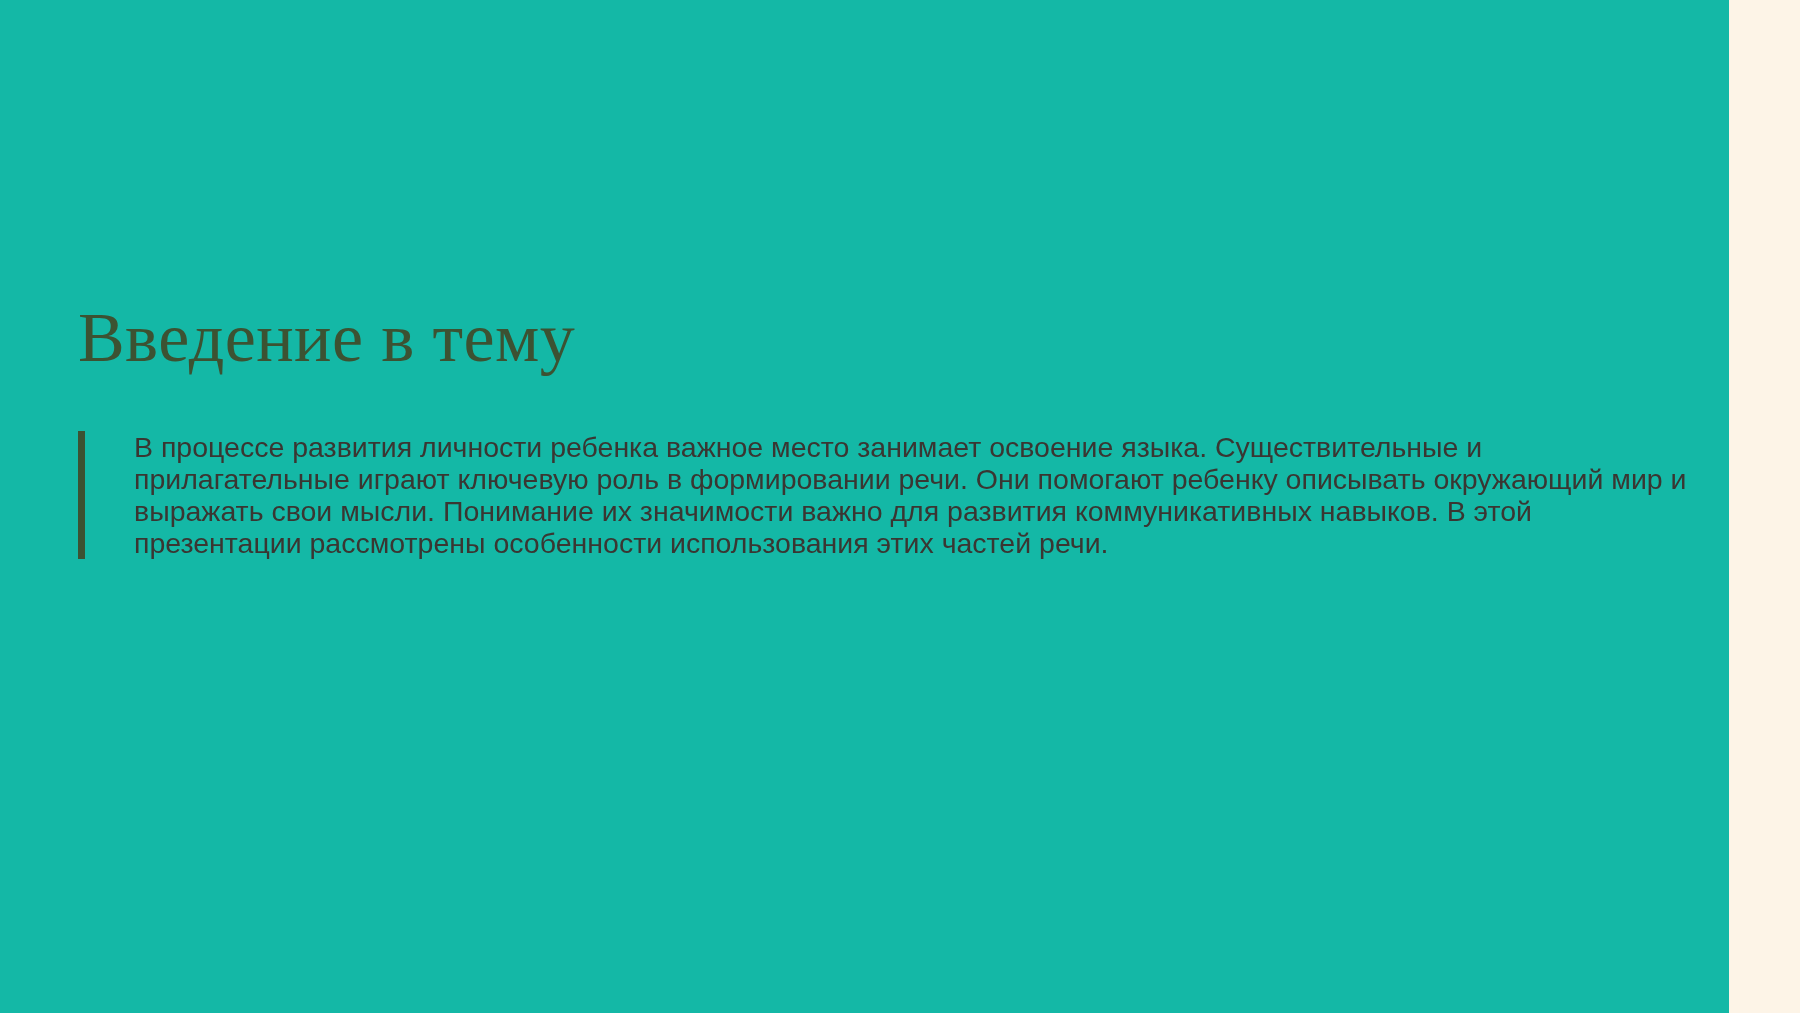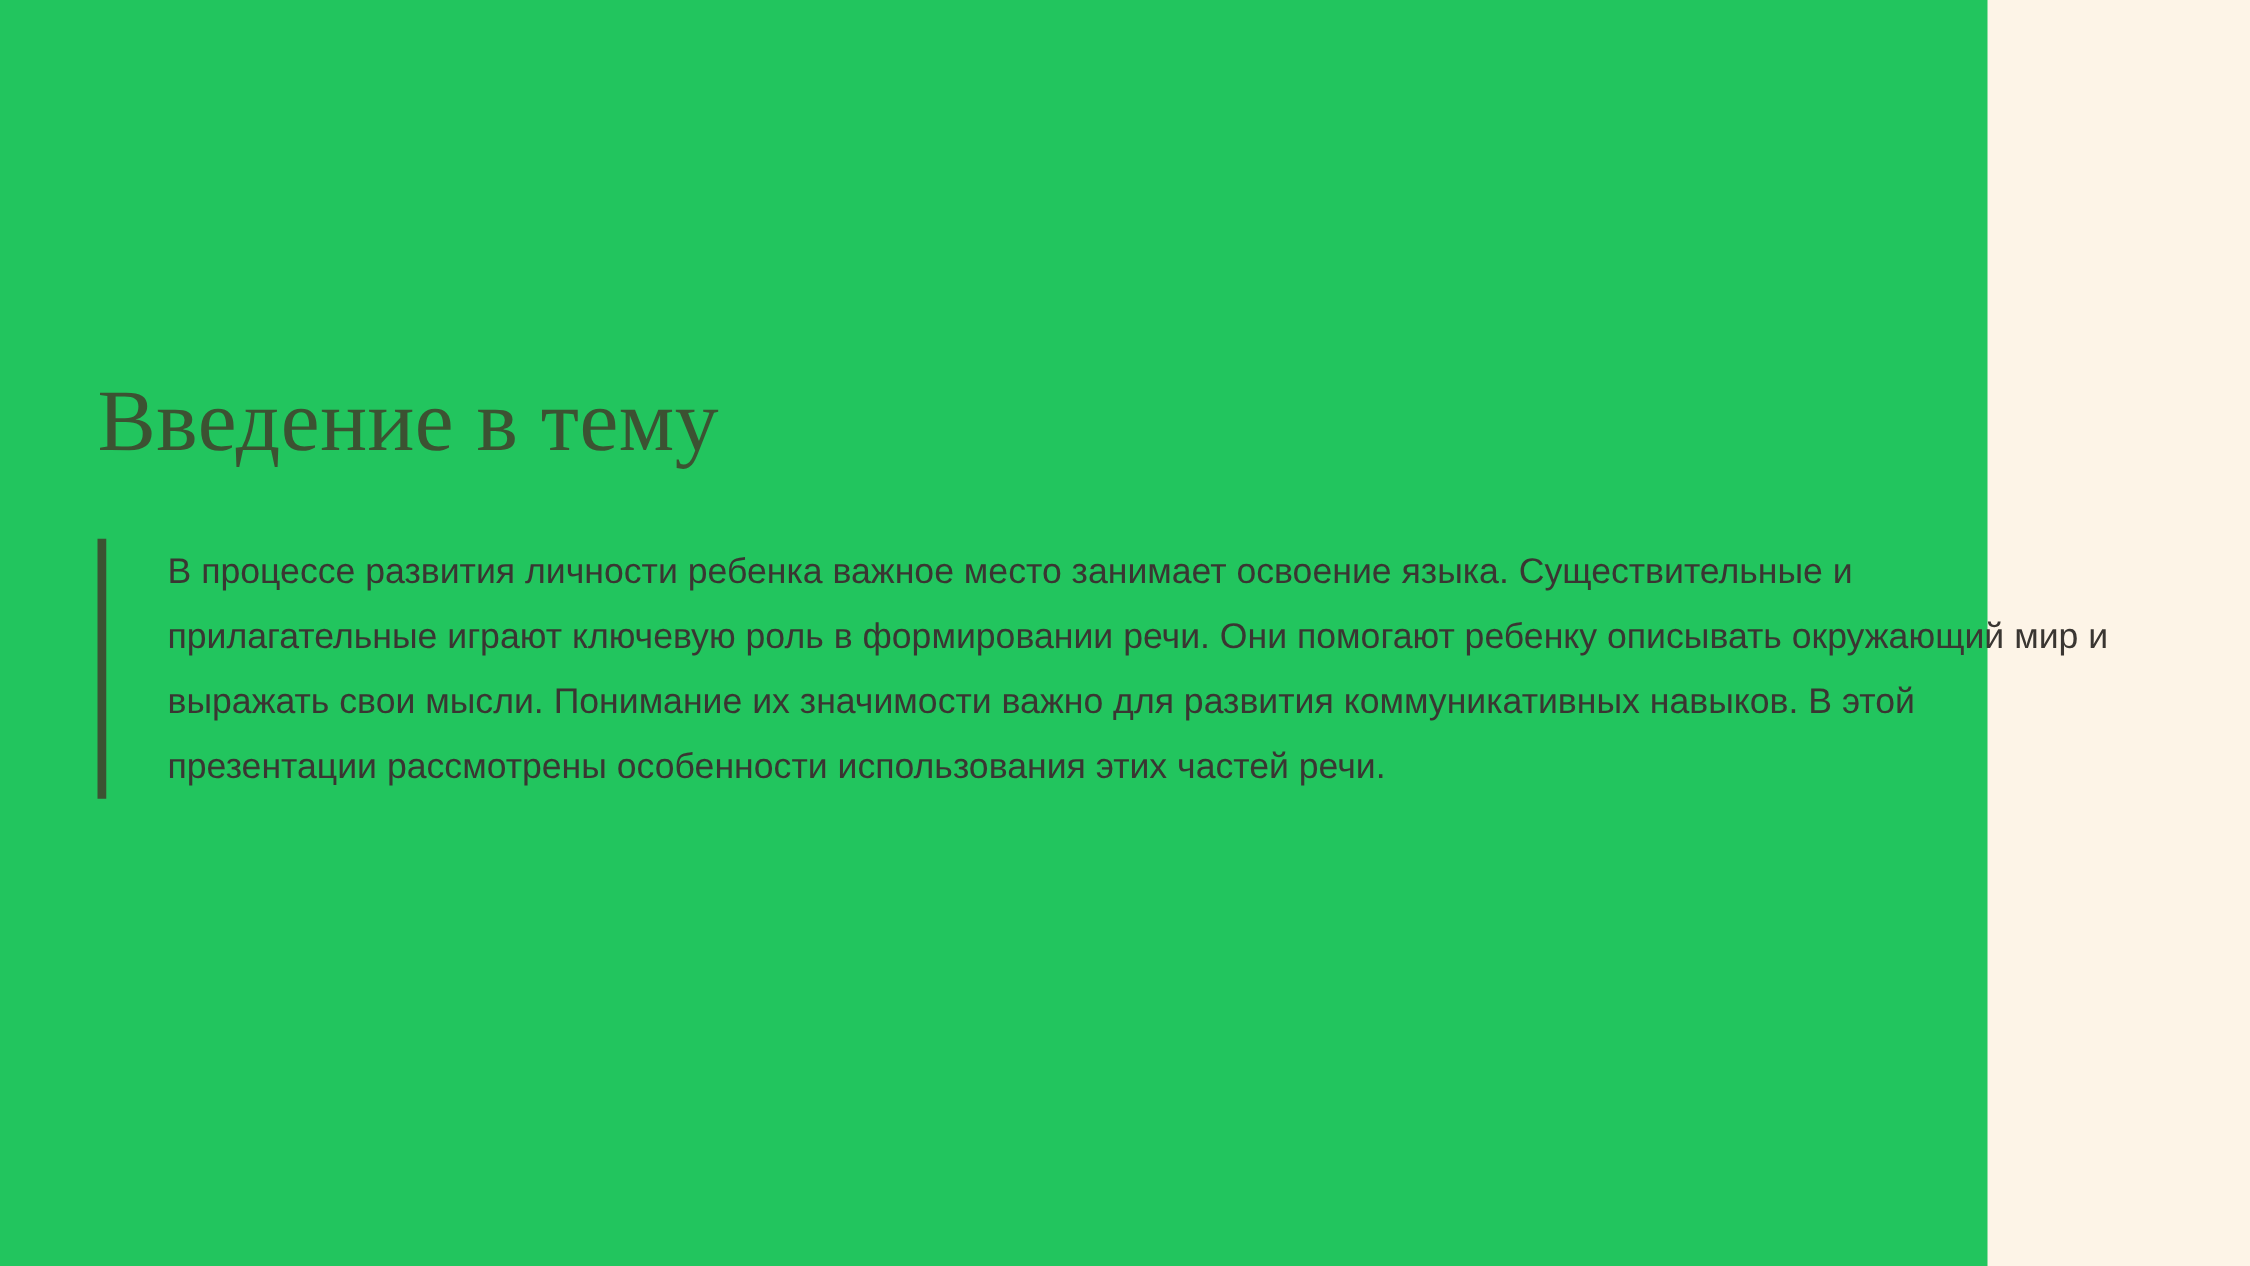--- a/index.html
+++ b/index.html
@@ -12,23 +12,23 @@
     width: 1800px;
     height: 1013px;
     overflow: hidden;
     background: #fdf4e7;
     font-family: "Liberation Sans", sans-serif;
     -webkit-font-smoothing: antialiased;
   }
 
   .slide {
     position: relative;
-    width: 1590px;
+    width: 1729px;
     height: 1013px;
-    background: #22c55e;
+    background: #14b8a6;
     box-sizing: border-box;
   }
 
   .slide-content {
     position: absolute;
     left: 78px;
     top: 300px;
     width: 1640px;
   }
 
@@ -55,21 +55,21 @@
     top: 0;
     width: 7px;
     height: 100%;
     background: #3c5232;
   }
 
   .body-text {
     margin: 0;
     font-family: "Liberation Sans", "DejaVu Sans", sans-serif;
     font-size: 28.5px;
-    line-height: 52px;
+    line-height: 32px;
     font-weight: 400;
     color: #3a3632;
     max-width: 1570px;
     text-align: left;
   }
 </style>
 </head>
 <body>
 
 <div class="slide">

